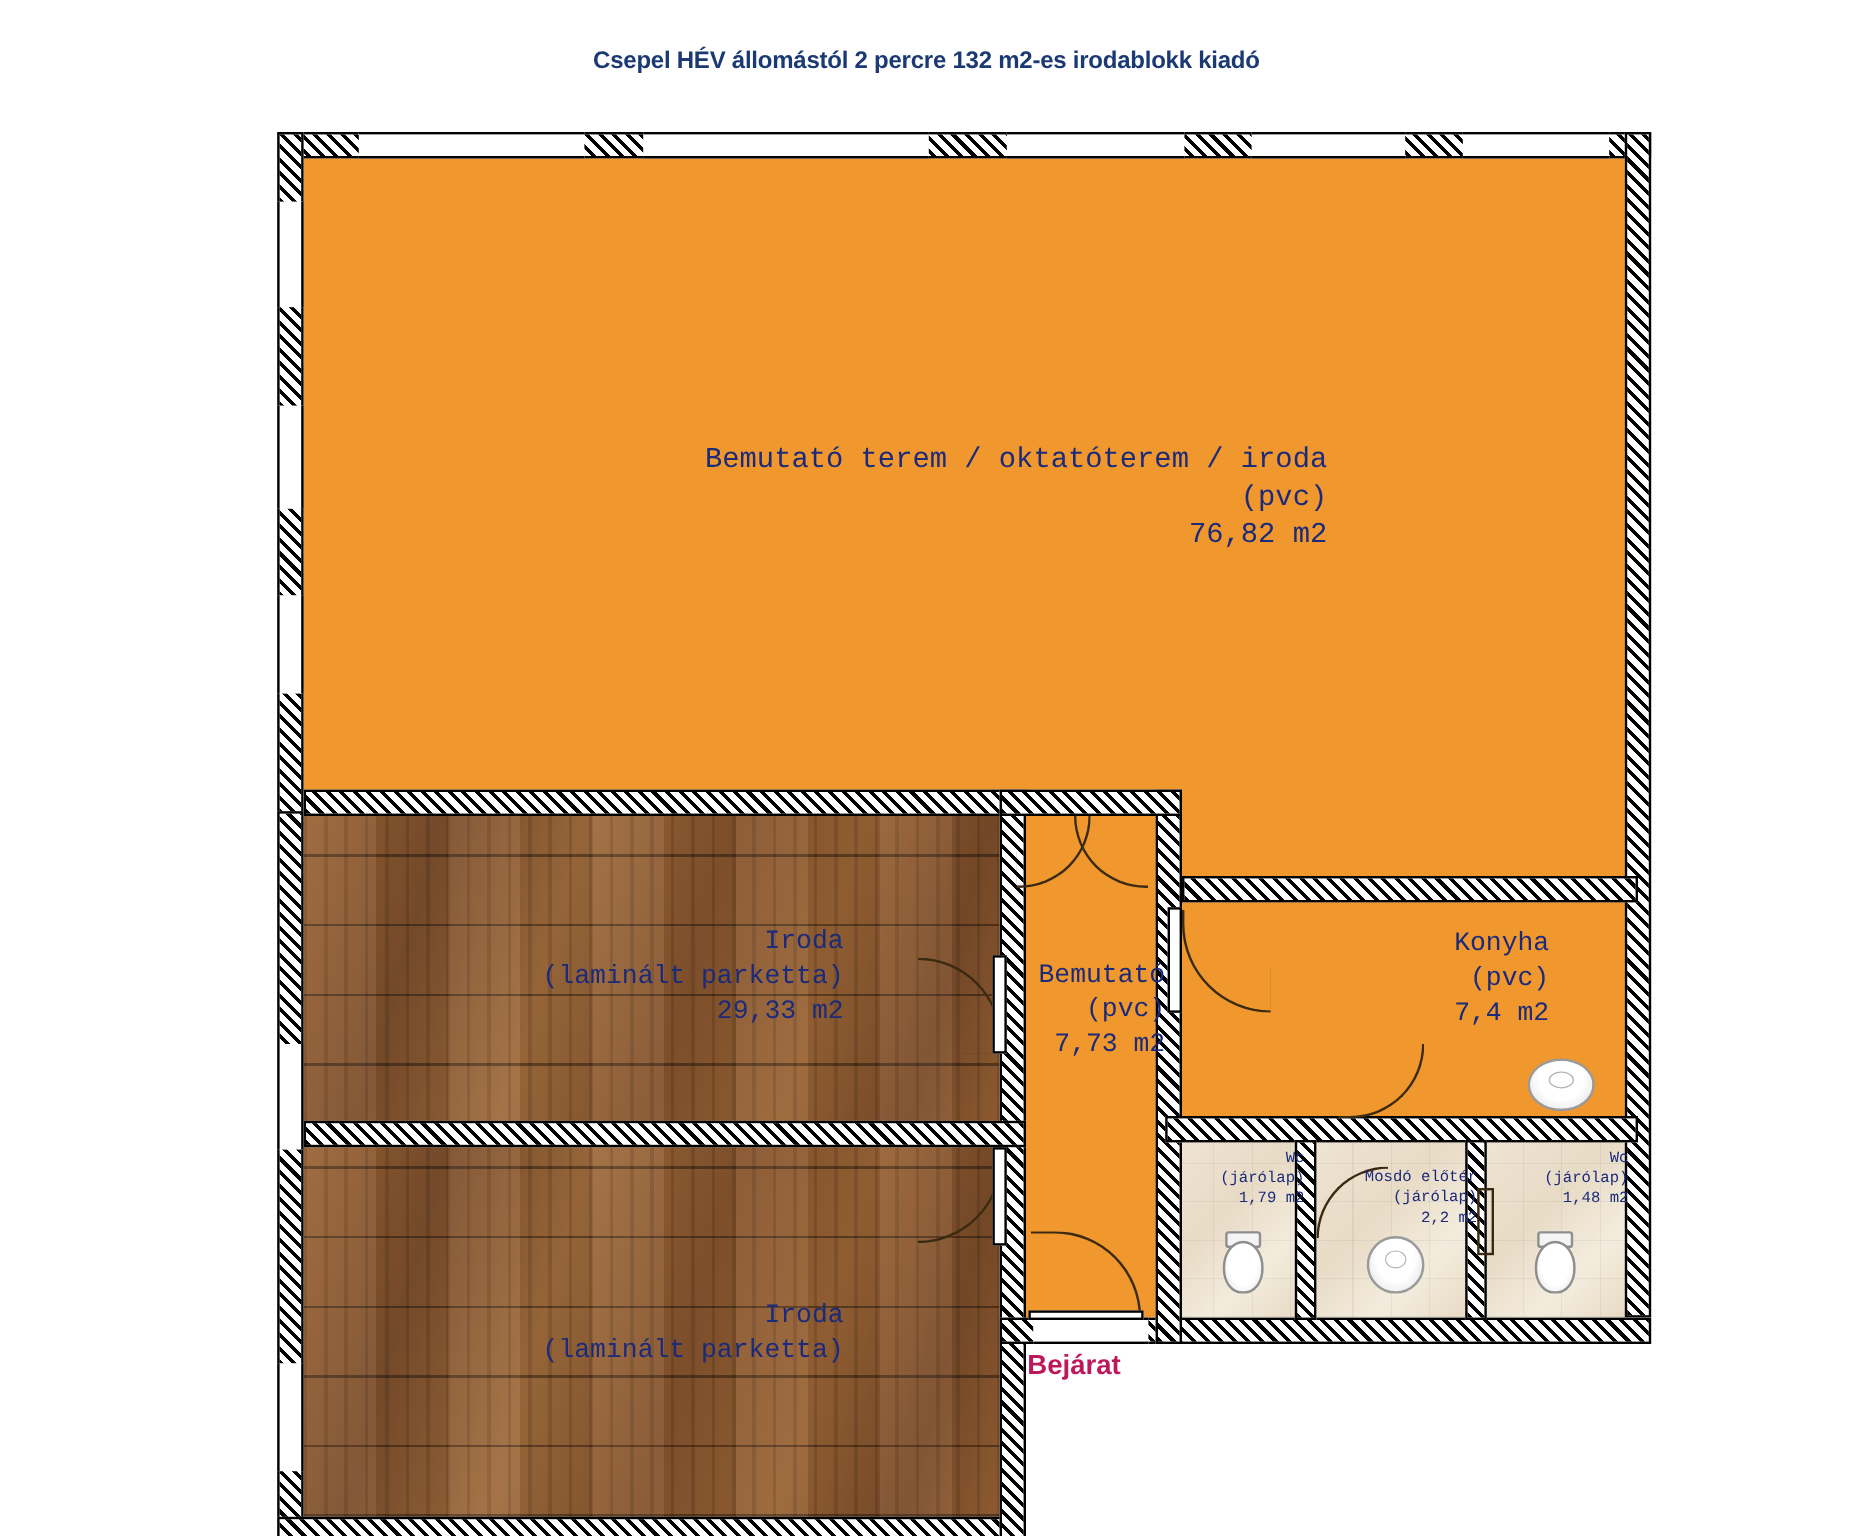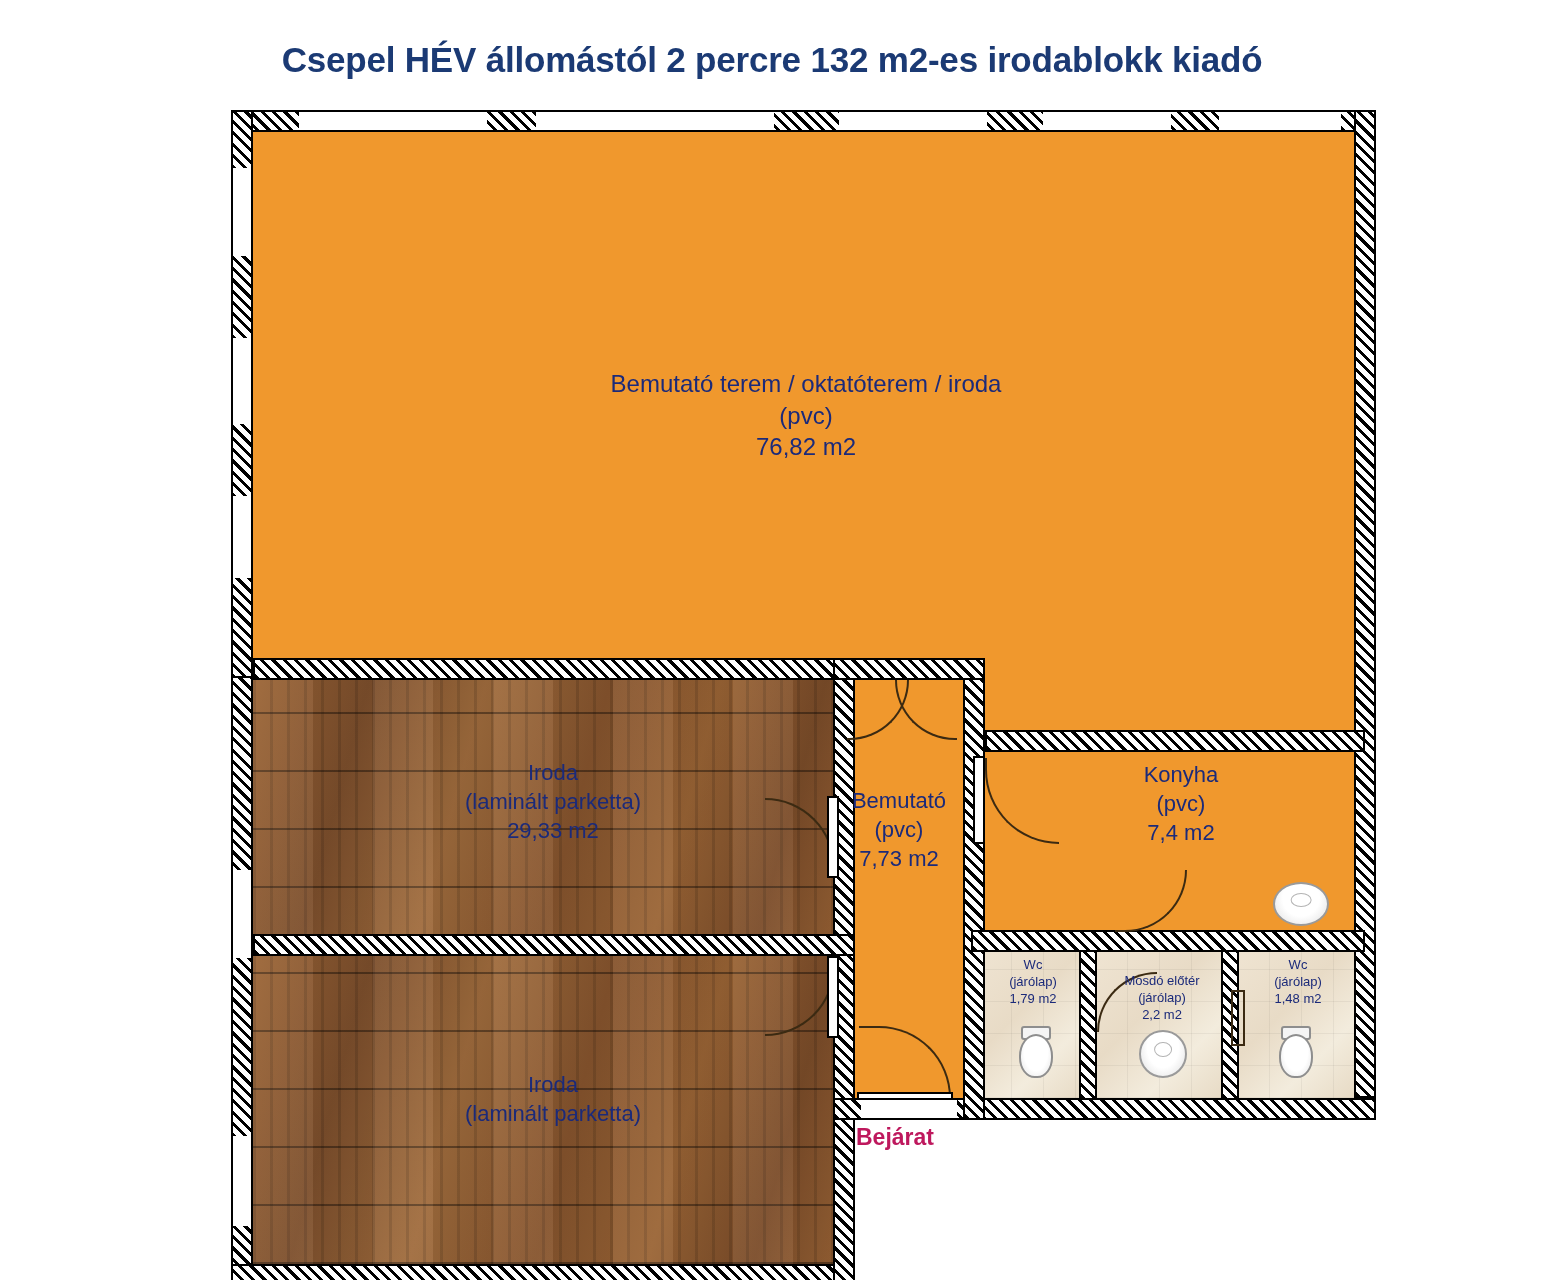--- a/index.html
+++ b/index.html
@@ -14,21 +14,21 @@
     position: relative;
     overflow: hidden;
   }
 
   #title {
     position: absolute;
     left: 0;
     top: 40px;
     width: 1544px;
     text-align: center;
-    font-size: 35px;
+    font-size: 20px;
     font-weight: bold;
     color: #1b3a74;
     letter-spacing: -0.2px;
   }
 
   
   #plan {
     position: absolute;
     left: 231px;
     top: 110px;
@@ -89,28 +89,29 @@
         rgba(0,0,0,0.38) 0px, rgba(0,0,0,0.38) 2px,
         rgba(0,0,0,0) 2px, rgba(0,0,0,0) 58px),
       repeating-linear-gradient(90deg,
         rgba(0,0,0,0.12) 0px, rgba(0,0,0,0.12) 3px,
         rgba(0,0,0,0) 3px, rgba(0,0,0,0) 17px),
       linear-gradient(105deg, #9c6536 0%, #7d4f2c 18%, #a06c3d 36%, #86542d 55%, #9a6435 72%, #7b4c29 88%, #976134 100%);
   }
 
   .label {
     position: absolute;
-    text-align: center;
+    text-align: right;
     color: #1b2a7a;
     z-index: 12;
     line-height: 1.32;
     pointer-events: none;
+    font-family: Liberation Mono, monospace;
   }
   .label-lg { font-size: 24px; }
-  .label-md { font-size: 22px; }
+  .label-md { font-size: 22px; margin-top: 12px; }
   .label-sm { font-size: 13px; }
 
   .entrance-label {
     position: absolute;
     color: #be185d;
     font-weight: bold;
     font-size: 23px;
     z-index: 14;
   }
 

